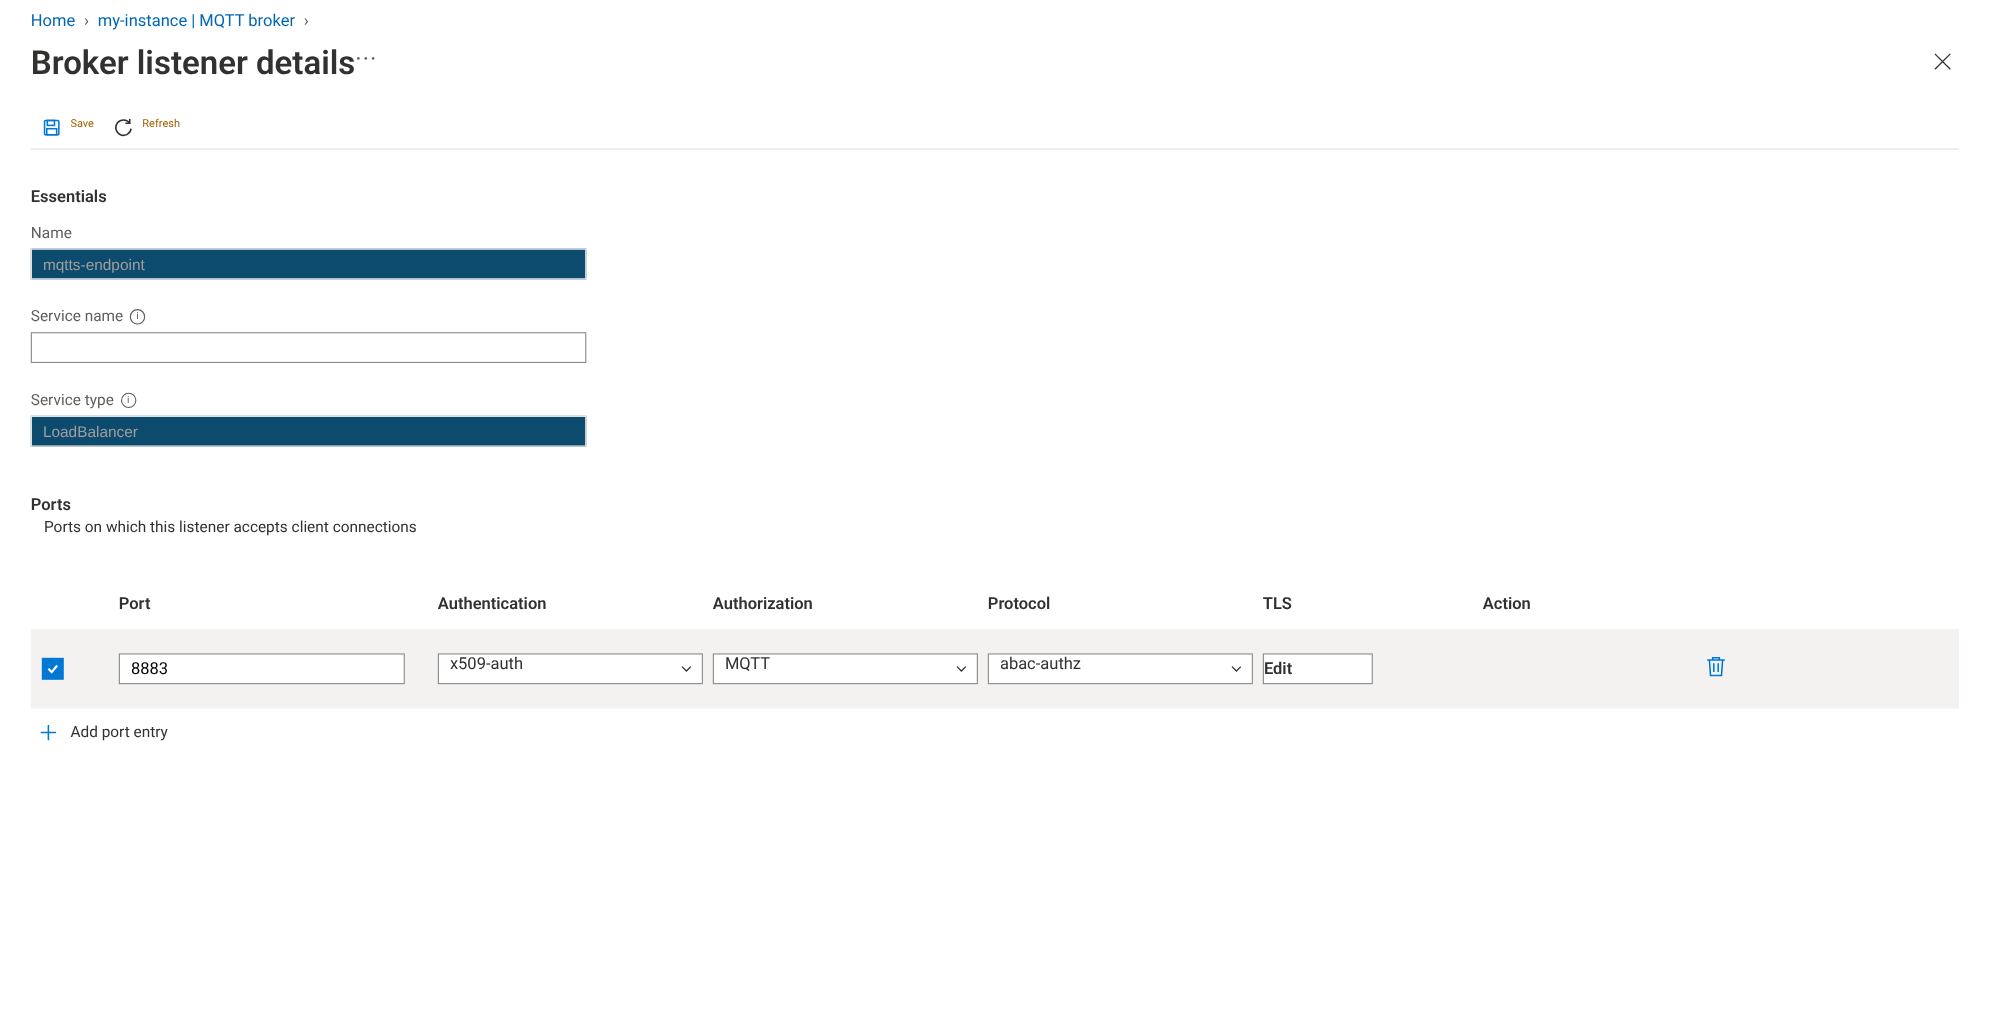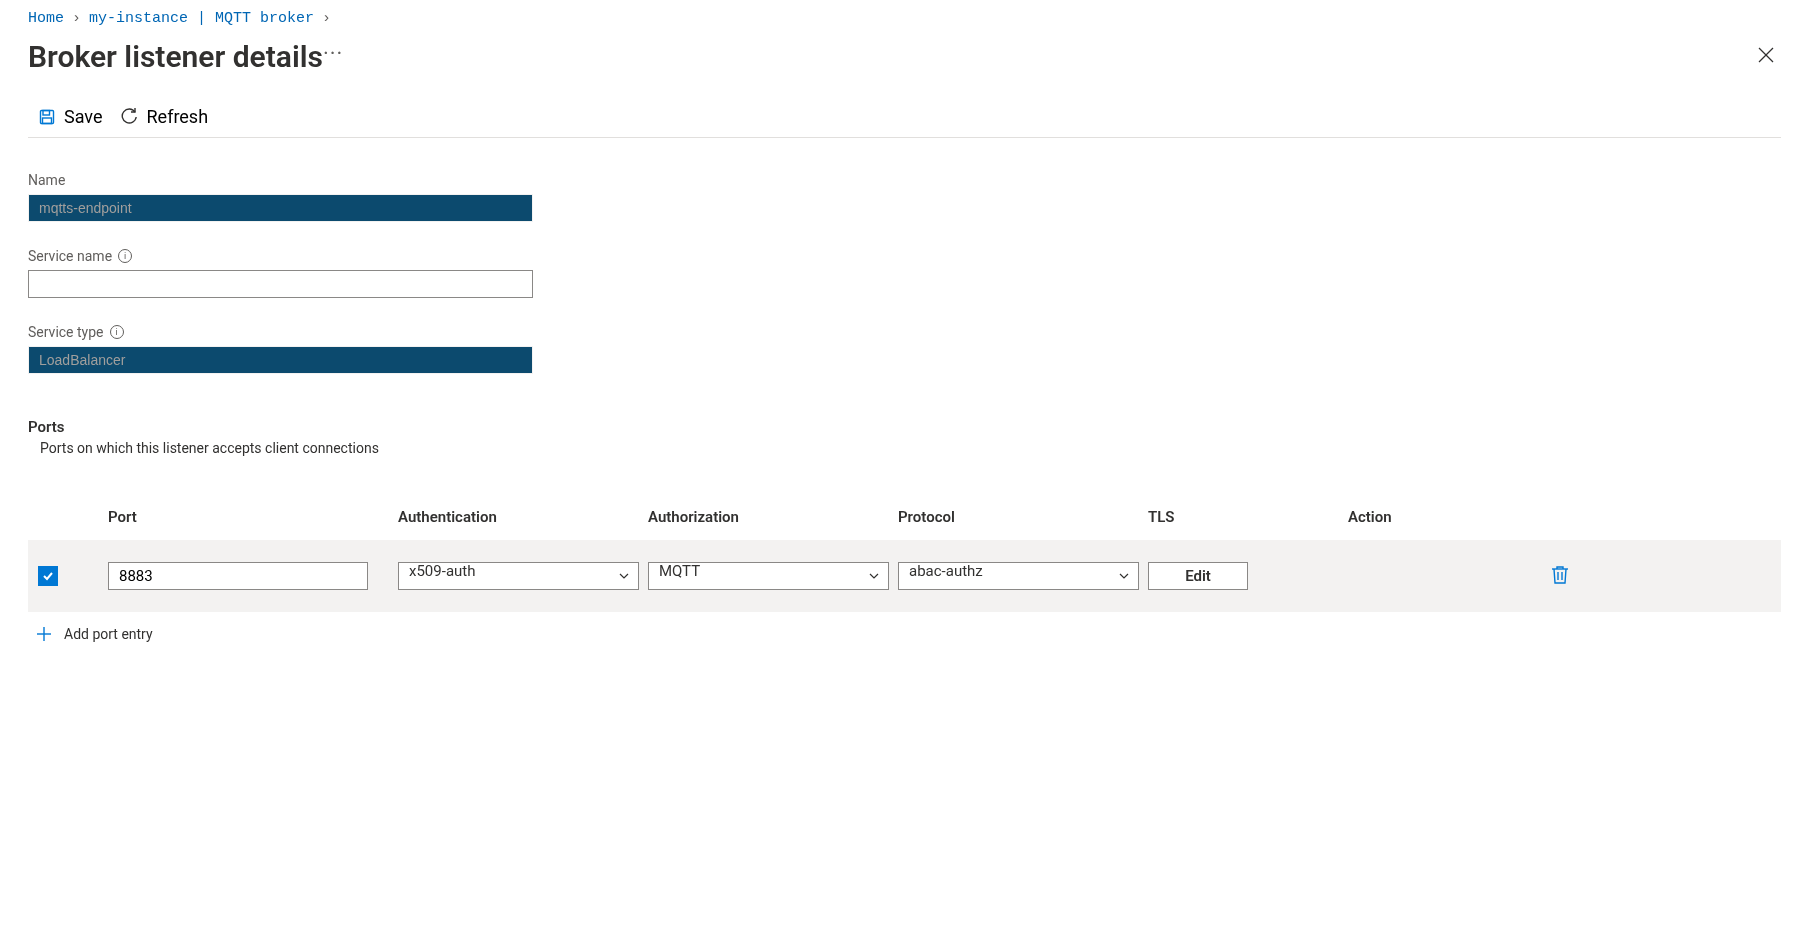--- a/index.html
+++ b/index.html
@@ -5,35 +5,35 @@
   * { box-sizing: border-box; margin: 0; padding: 0; }
   body {
     font-family: "Segoe UI", -apple-system, BlinkMacSystemFont, Roboto, Arial, sans-serif;
     font-size: 14px;
     color: #323130;
     background: #fff;
     padding: 8px 28px 40px 28px;
   }
 
   
-  .breadcrumb { display:flex; align-items:flex-start; gap:8px; font-size:15px; padding:2px 0 6px 0;font-family:Liberation Mono, monospace;}
+  .breadcrumb { display:flex; align-items:flex-start; gap:8px; font-size:15px; padding:2px 0 6px 0;}
   .breadcrumb a, .breadcrumb .link { color:#0066b4; text-decoration:none; cursor:pointer;}
   .breadcrumb .sep { color:#605e5c;}
 
   
   .title-row { display:flex; align-items:center; justify-content:space-between; padding:6px 0 24px 0;}
   .title-left { display:flex; align-items:center; }
   h1 { font-size:30px; font-weight:600; }
   .ellipsis-btn { font-size:22px; color:#605e5c; cursor:pointer; letter-spacing:1px; line-height:1; padding-bottom:6px;}
   .close-btn { cursor:pointer; padding:6px; }
   .close-btn svg { stroke:#323130; }
 
   
   .toolbar { display:flex; align-items:center; gap:18px; padding:8px 10px 10px 10px; border-bottom:1px solid #e1dfdd;}
-  .tb-btn { display:flex; align-items:center; gap:8px; cursor:pointer; font-size:18px; color:#000000;}
+  .tb-btn { display:flex; align-items:flex-start; gap:8px; cursor:pointer; font-size:10px; color:#a16207;}
   .tb-btn .icon-wrap { display:flex; align-items:center; justify-content:center; width:18px; height:18px;}
 
   
   .section { padding:34px 0 0 0; }
   .section h2 { font-size:15px; font-weight:600; margin-bottom:16px;}
   .field { margin-bottom:26px; }
   .field-label { display:flex; align-items:center; gap:6px; color:#605e5c; font-size:14px; margin-bottom:6px;}
   .info-icon { display:inline-flex; align-items:center; justify-content:center; width:14px; height:14px; border:1px solid #605e5c; border-radius:50%; font-size:9px; color:#605e5c; line-height:1;}
   .text-input {
     width: 505px; height:28px; padding:3px 10px; font-size:14px;
@@ -66,21 +66,21 @@
   .cell-input {
     width:260px; border:1px solid #8a8886; background:#fff; padding:2px 10px;
   }
   .cell-select {
     width:241px; border:1px solid #8a8886; background:#fff; padding:2px 26px 12px 10px;
     position:relative; cursor:pointer; display:flex; align-items:center;
   }
   .chev { position:absolute; right:8px; top:50%; transform:translateY(-50%);}
   .cell-button {
     width:100px; border:1px solid #8a8886; background:#fff; font-weight:600;
-    cursor:pointer; display:flex; align-items:center; justify-content:center;
+    cursor:pointer; display:flex; align-items:center; justify-content:flex-start;
   }
   .action-cell { display:flex; justify-content:center;}
   .trash { cursor:pointer; }
 
   .add-row { display:flex; align-items:center; gap:12px; padding:14px 8px; cursor:pointer;}
   .plus-icon { display:flex; align-items:center; justify-content:center;}
 </style>
 </head>
 <body>
 
@@ -120,20 +120,21 @@
       <svg width="17" height="17" viewBox="0 0 17 17" fill="none" stroke="#323130" stroke-width="1.4">
         <path d="M14 4 A7 7 0 1 0 15.2 9"></path>
         <polyline points="14,0 14,4 10,4" fill="none"></polyline>
       </svg>
     </span>
     <span>Refresh</span>
   </div>
 </div>
 
 <div class="section">
+  <h2>Essentials</h2>
 
   <div class="field">
     <div class="field-label">Name</div>
     <input class="text-input readonly" readonly="" value="mqtts-endpoint" style="">
   </div>
 
   <div class="field">
     <div class="field-label">
       <span>Service name</span>
       <span class="info-icon">i</span>

